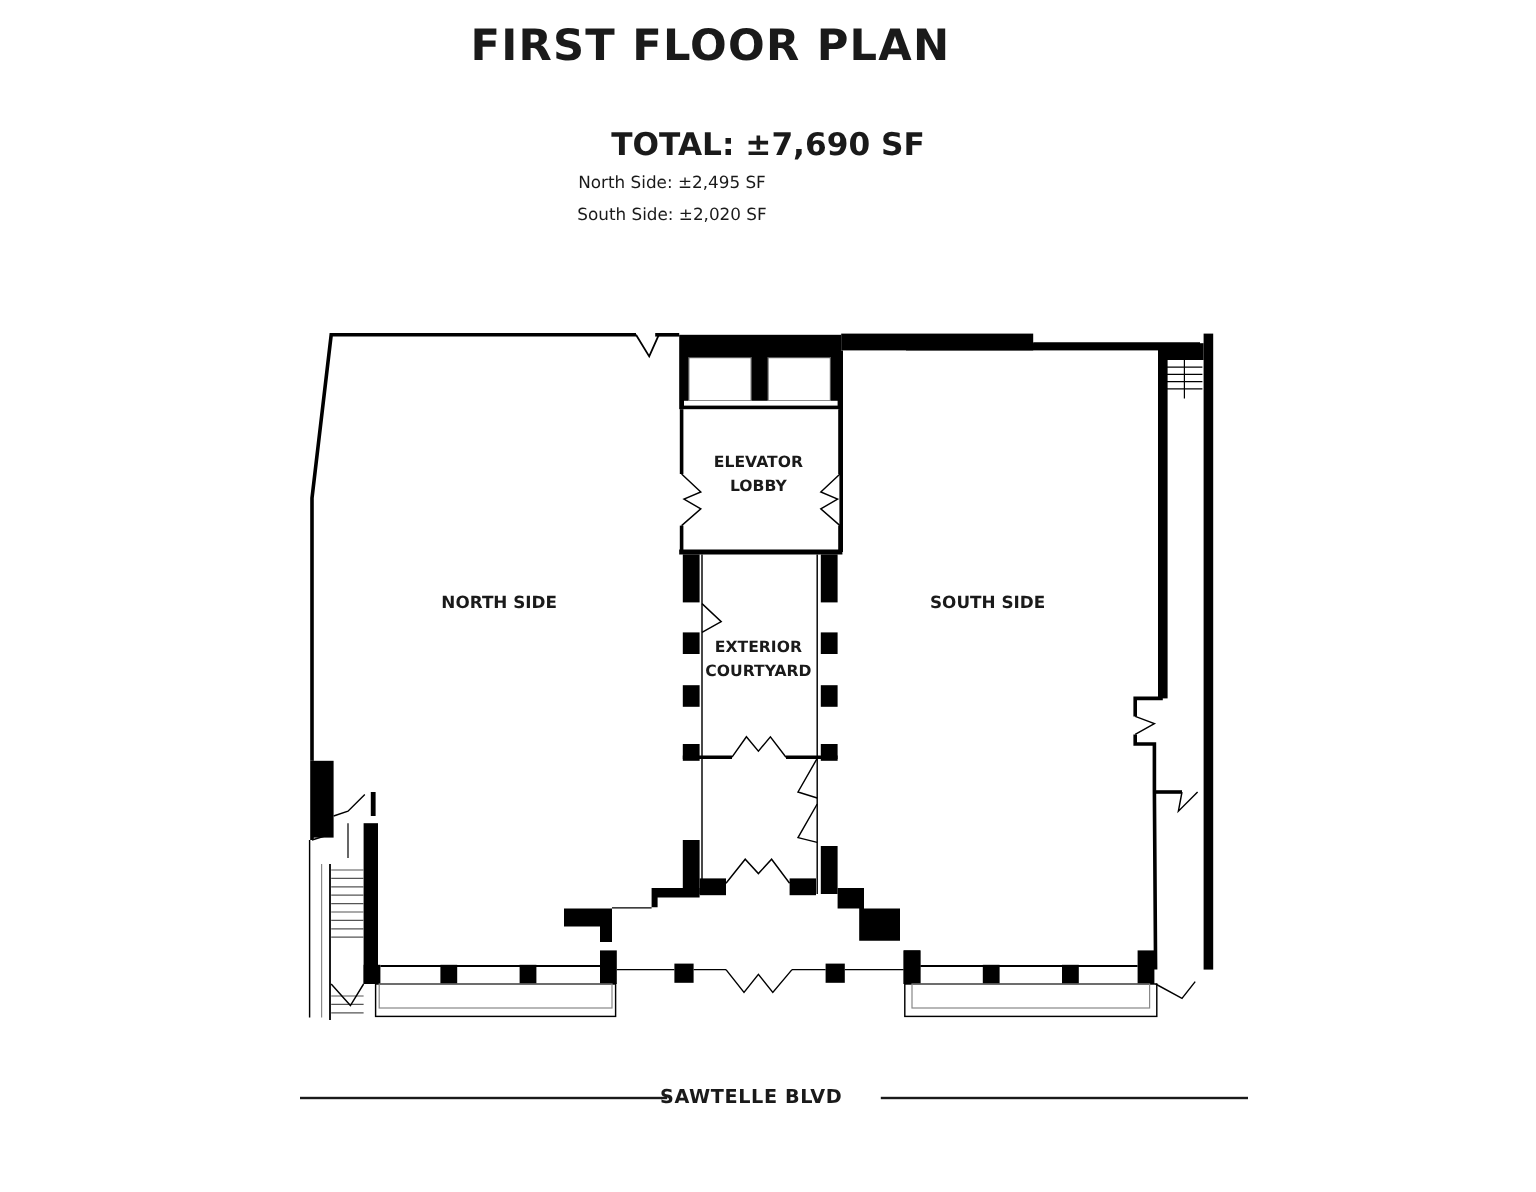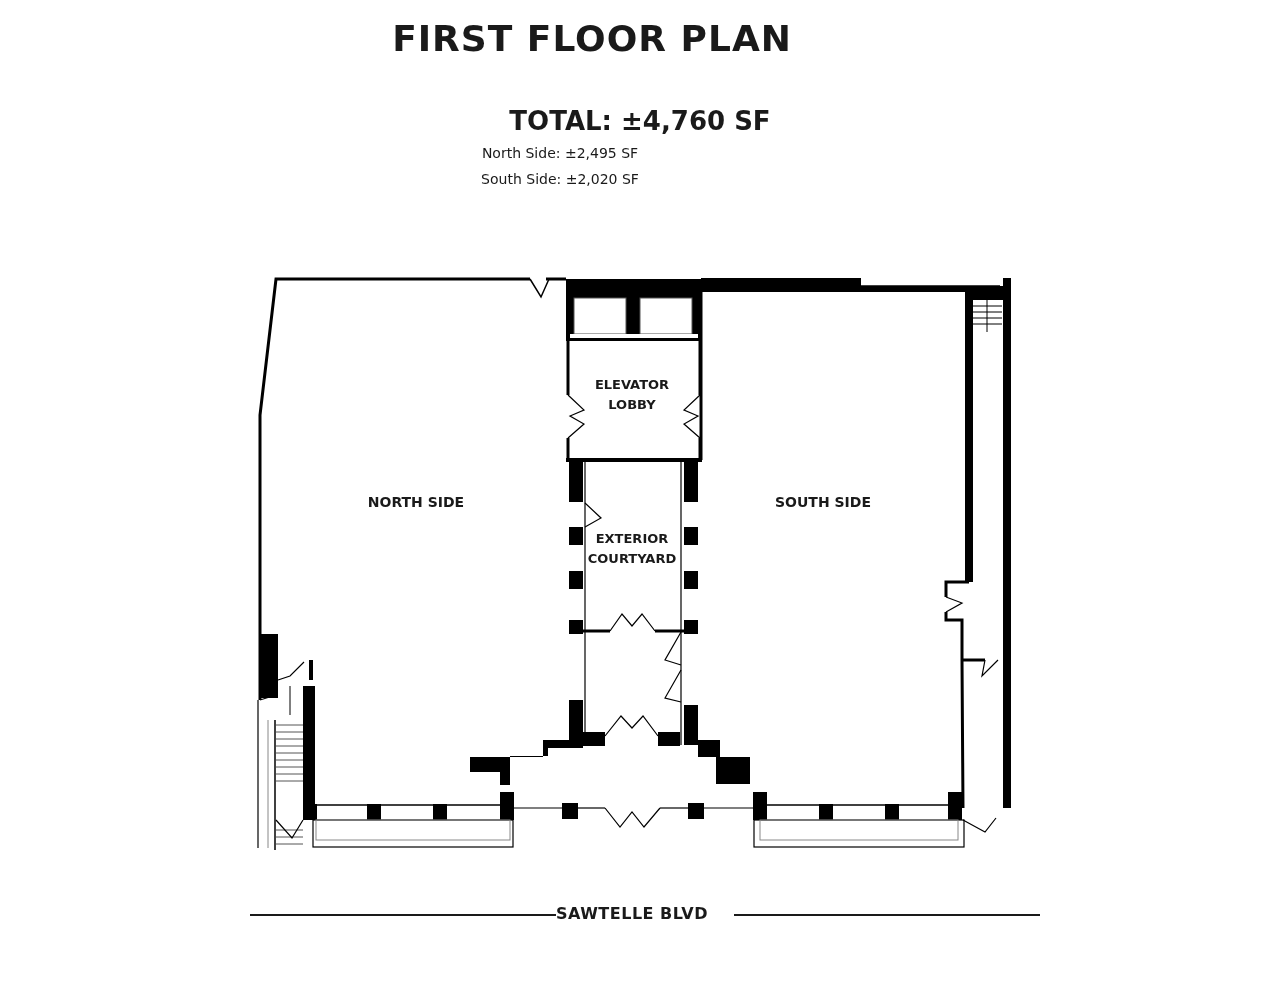--- a/index.html
+++ b/index.html
@@ -7,27 +7,27 @@
     .title { position: absolute; left: 0; width: 1184px; top: 18px; text-align: center; font-size: 36px; font-weight: bold; letter-spacing: 1px; }
     .total { position: absolute; left: 0; width: 1280px; top: 106px; text-align: center; font-size: 26px; font-weight: bold; }
     .sub { position: absolute; left: 0; width: 1120px; text-align: center; font-size: 14px; }
     .sub.n { top: 145px; }
     .sub.s { top: 171px; }
     svg.plan { position: absolute; left: 0; top: 0; }
     .lbl { font-family: "DejaVu Sans", sans-serif; font-weight: bold; font-size: 14px; fill: #1a1a1a; }
     .lbl-sm { font-family: "DejaVu Sans", sans-serif; font-weight: bold; font-size: 13px; fill: #1a1a1a; }
     .street { position: absolute; top: 904px; left: 0; width: 1280px; }
     .street-line { position: absolute; top: 10px; height: 2px; background: #1a1a1a; }
-    .street-label { position: absolute; left: 556px; width: 180px; top: 0; font-size: 16px; font-weight: bold; letter-spacing: 0.5px; }
+    .street-label { position: absolute; left: 536px; width: 180px; text-align: center; top: 0; font-size: 16px; font-weight: bold; letter-spacing: 0.5px; }
   </style>
 </head>
 <body>
 
 <div class="title">FIRST FLOOR PLAN</div>
-<div class="total">TOTAL: ±4,760 SF</div>
+<div class="total">TOTAL: ±7,690 SF</div>
 <div class="sub n">North Side: ±2,495 SF</div>
 <div class="sub s">South Side: ±2,020 SF</div>
 
 <svg class="plan" width="1280" height="993" viewBox="0 0 1280 993" xmlns="http://www.w3.org/2000/svg">
 
   <g fill="none" stroke="#000" stroke-width="3">
     <polyline points="530,279 276,279 260,415 260,634"></polyline>
     <line x1="260" y1="634" x2="260" y2="700"></line>
     <polyline points="546,279 566,279"></polyline>
   </g>

